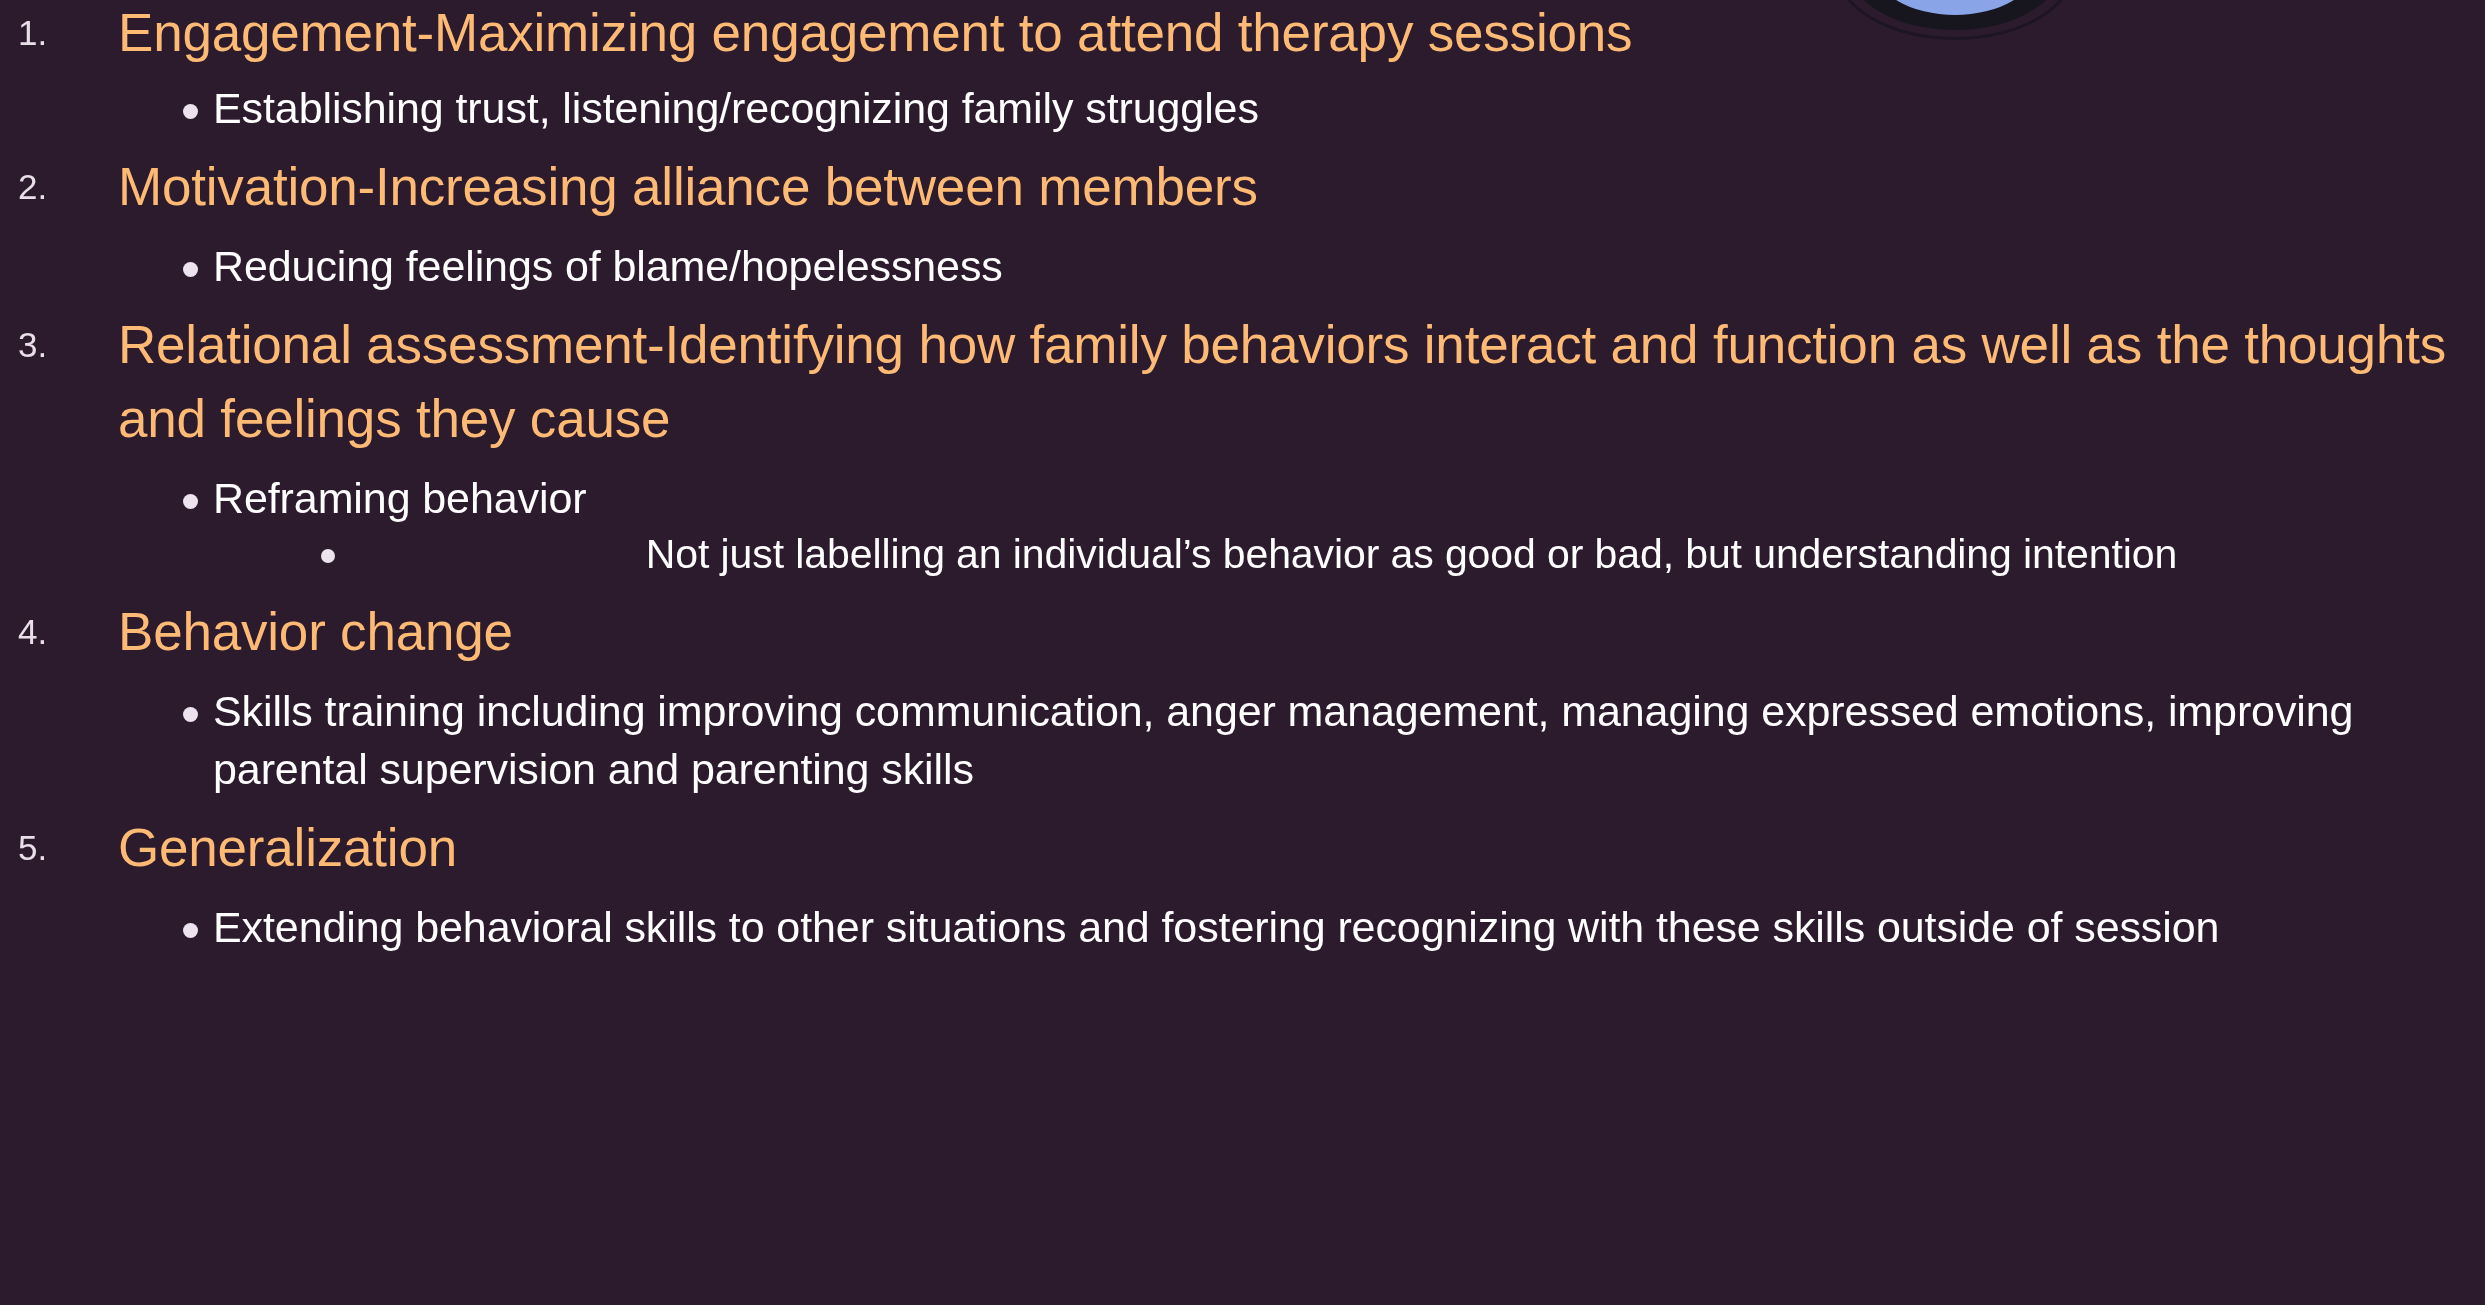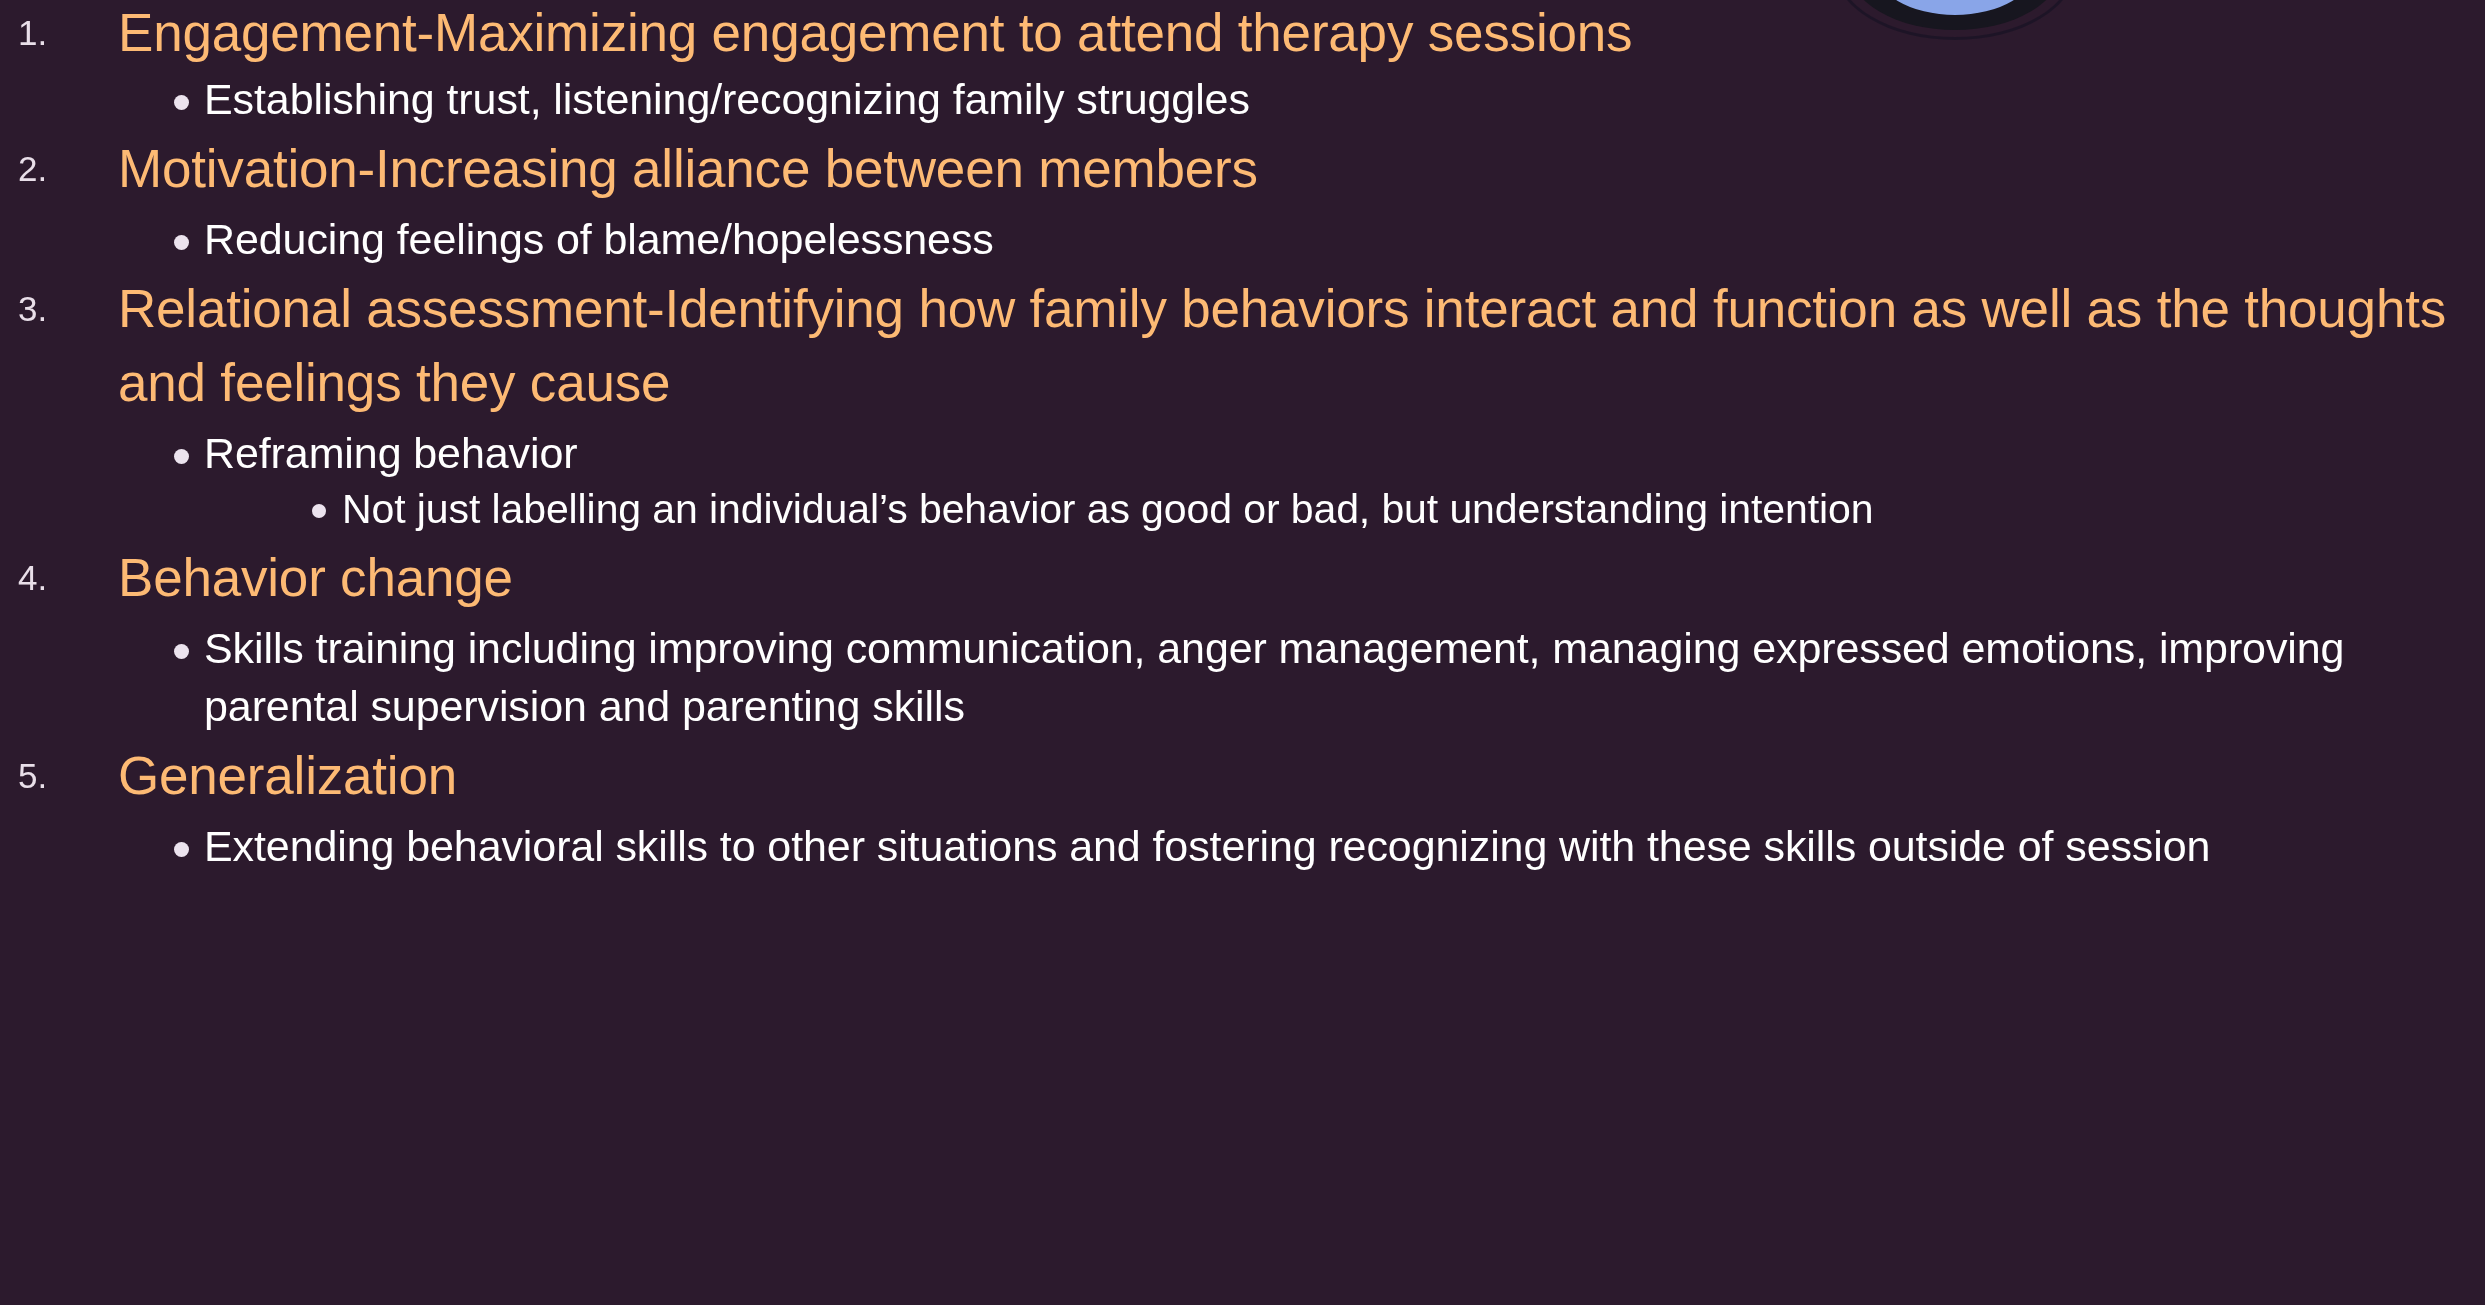--- a/index.html
+++ b/index.html
@@ -90,21 +90,21 @@
     color: #fdba74;
     font-size: 53px;
     line-height: 74px;
     letter-spacing: -0.2px;
     white-space: pre-wrap;
   }
 
   
   ul.lvl2-list {
     list-style: none;
-    margin: 4px;
+    margin: 13px;
     padding: 0;
   }
   li.lvl2 {
     position: relative;
     padding-left: 52px;
     margin-left: 30px;
   }
   li.lvl2 > .marker-dot {
     position: absolute;
     left: 22px;
@@ -126,20 +126,21 @@
   
   ul.lvl3-list {
     list-style: none;
     margin: 0;
     padding: 0;
   }
   li.lvl3 {
     position: relative;
     padding-left: 50px;
     margin-left: 88px;
+    text-align: center;
   }
   li.lvl3 > .marker-dot {
     position: absolute;
     left: 20px;
     top: 22px;
     width: 14px;
     height: 14px;
     border-radius: 50%;
     background: #ece3ee;
   }

